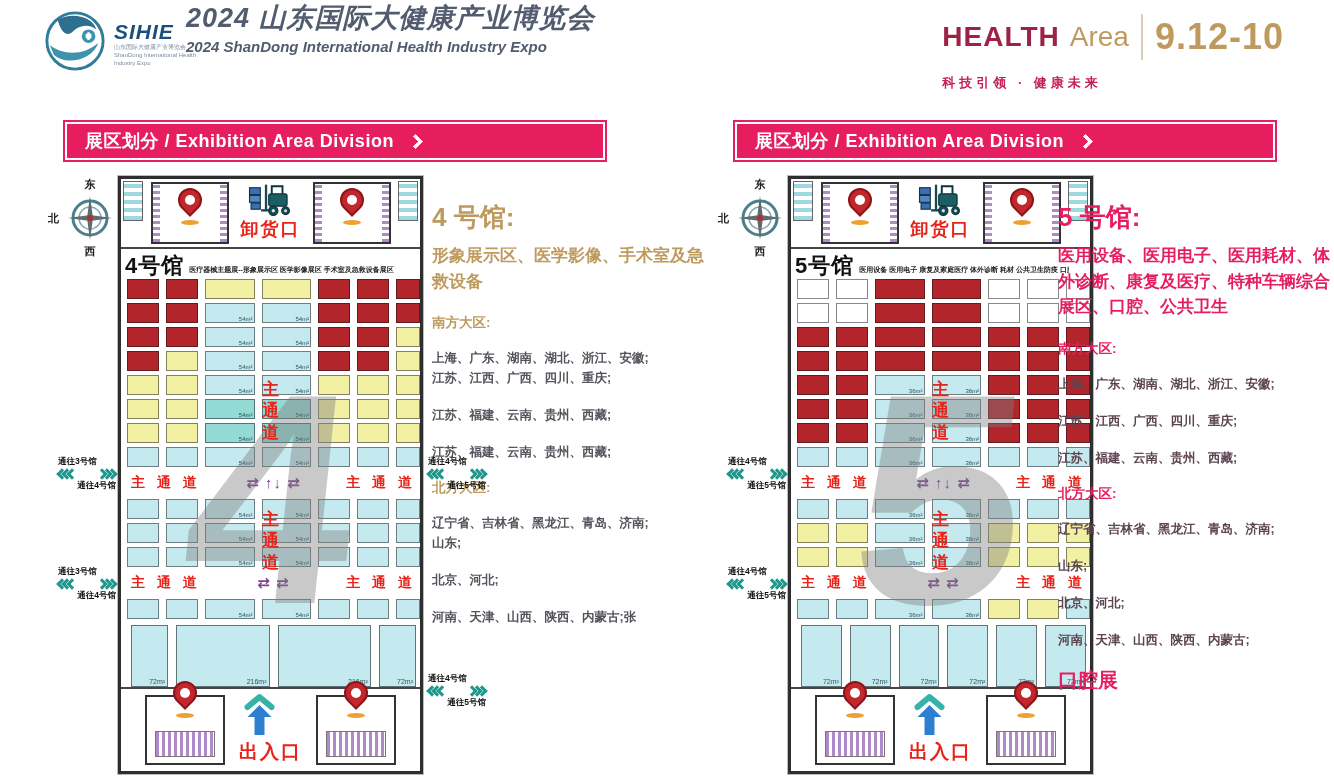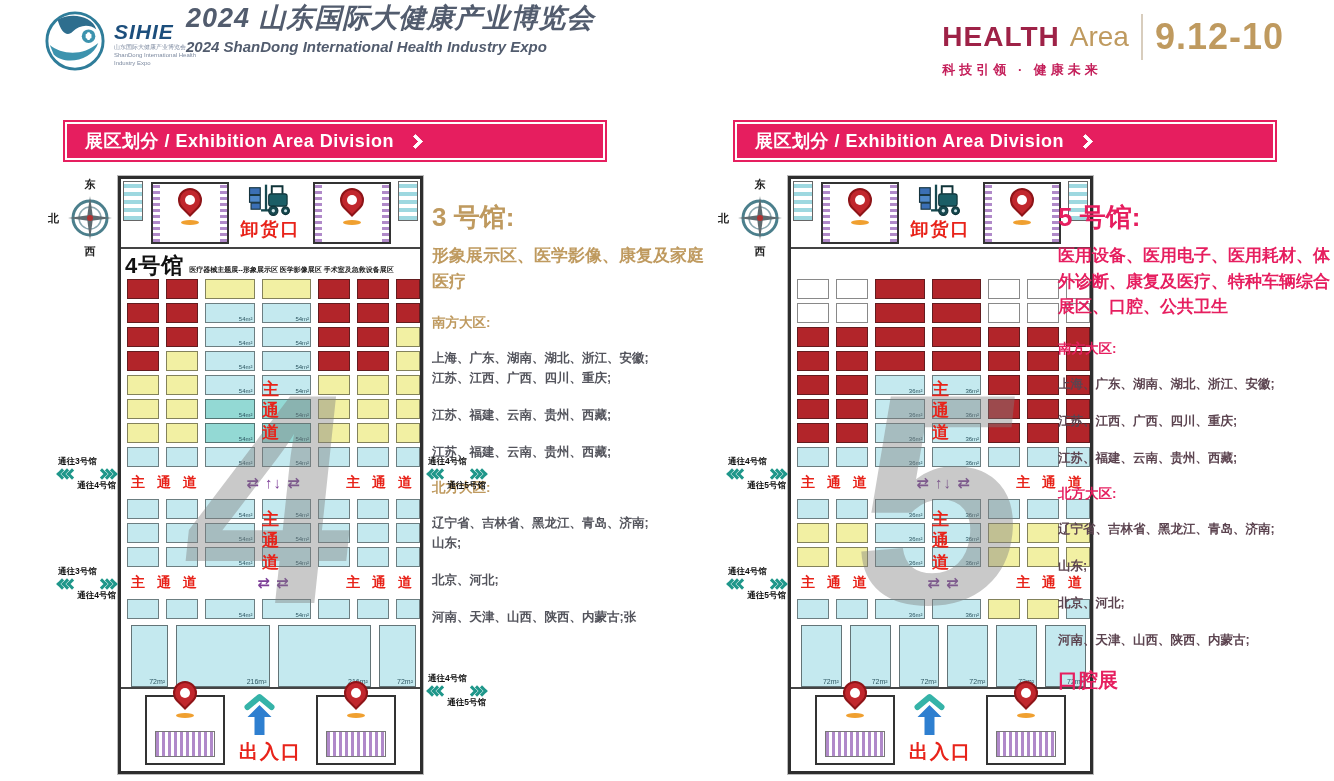--- a/index.html
+++ b/index.html
@@ -15,21 +15,21 @@
   .logo-sub { font-size:6px; color:#7d8aa0; line-height:1.3; width:90px; }
   .titles { position:absolute; left:186px; top:0; color:#525c6e; font-style:italic; }
   .title-cn { font-size:27px; font-weight:900; letter-spacing:1px; }
   .title-en { font-size:15px; font-weight:700; margin-top:2px; }
   .brand { position:absolute; right:50px; top:14px; text-align:left; }
   .brand-row { display:flex; align-items:center;justify-content:flex-end; }
   .brand-health { font-size:28px; font-weight:900; color:#9e2247; letter-spacing:1px; }
   .brand-expo { font-size:28px; font-weight:400; color:#bf9a5f; margin-left:10px; }
   .brand-div { width:2px; height:46px; background:#d8cdbd; margin:0 12px; }
   .brand-dates { font-size:36px; font-weight:900; color:#bf9a5f; letter-spacing:1px; }
-  .brand-slogan { font-size:13px; font-weight:800; color:#c41f5a; letter-spacing:4px; margin-top:1px; }
+  .brand-slogan { font-size:13px; font-weight:800; color:#c41f5a; letter-spacing:4px; margin-top:14px; }
 
   
   .bar { position:absolute; top:122px; width:540px; height:38px; background:#e61e5f;
          border:2px solid #fff; outline:2px solid #e61e5f; display:flex; align-items:center; padding-left:18px; }
   .bar-label { color:#fff; font-size:18px; font-weight:800; letter-spacing:.5px; }
   .bar-chev { width:11px; height:11px; border-top:4px solid #fff; border-right:4px solid #fff;
               transform:rotate(45deg); margin-left:16px; border-radius:1px; }
 
   
   .panel { position:absolute; top:168px; width:430px; height:612px; }
@@ -485,20 +485,24 @@
               <rect x="22" y="4" width="3" height="34" fill="#16484f"></rect>
               <rect x="17" y="36" width="12" height="3" fill="#16484f"></rect>
               <rect x="27" y="16" width="24" height="16" rx="3" fill="#1b5e66" stroke="#0e3338" stroke-width="1.5"></rect>
               <path d="M31 16 L31 6 L45 6 L45 16" fill="none" stroke="#0e3338" stroke-width="2.5"></path>
               <circle cx="33" cy="38" r="6" fill="#16484f" stroke="#0e3338" stroke-width="1.5"></circle>
               <circle cx="33" cy="38" r="2.2" fill="#cfe4e8"></circle>
               <circle cx="49" cy="38" r="5" fill="#16484f" stroke="#0e3338" stroke-width="1.5"></circle>
               <circle cx="49" cy="38" r="2" fill="#cfe4e8"></circle>
             </svg><div class="dock-label" style="margin-top: -6px;">卸货口</div></div>
         </div>
+        <div class="hallrow">
+          <span class="hall-name">5号馆</span>
+          <span class="hall-cats">医用设备 医用电子 康复及家庭医疗 体外诊断 耗材 公共卫生防疫 口腔展</span>
+        </div>
         <div class="grid">
           <div class="g-row">
             <div class="cell" style="background: rgb(255, 255, 255);"></div>
             <div class="cell" style="background: rgb(255, 255, 255);"></div>
             <div class="cell" style="background: rgb(178, 37, 42);"></div>
             <div class="cell" style="background: rgb(178, 37, 42);"></div>
             <div class="cell" style="background: rgb(255, 255, 255);"></div>
             <div class="cell" style="background: rgb(255, 255, 255);"></div>
             <div class="cell" style="background: rgb(255, 255, 255);"></div>
           </div>
@@ -720,22 +724,22 @@
             <span class="chev r"></span>
             <span class="chev r"></span>
             <span class="chev r"></span>
           </span>
         </div>
         <div class="c-bot">通往5号馆</div>
       </div>
     </div>
 
   <div class="desc" style="left:432px;" id="desc-0">
-      <div class="desc-title" style="color: rgb(191, 154, 95);">3 号馆:</div>
-      <div class="desc-sub" style="color: rgb(191, 154, 95);">形象展示区、医学影像、康复及家庭医疗</div>
+      <div class="desc-title" style="color: rgb(191, 154, 95);">4 号馆:</div>
+      <div class="desc-sub" style="color: rgb(191, 154, 95);">形象展示区、医学影像、手术室及急救设备</div>
       <div class="desc-region" style="color: rgb(191, 154, 95);">南方大区:</div>
       <div class="desc-p" style="color: rgb(83, 84, 92);">
         <div>上海、广东、湖南、湖北、浙江、安徽;</div>
         <div>江苏、江西、广西、四川、重庆;</div>
       </div>
       <div class="desc-p" style="color: rgb(83, 84, 92);">
         <div>江苏、福建、云南、贵州、西藏;</div>
       </div>
       <div class="desc-p" style="color: rgb(83, 84, 92);">
         <div>江苏、福建、云南、贵州、西藏;</div>

